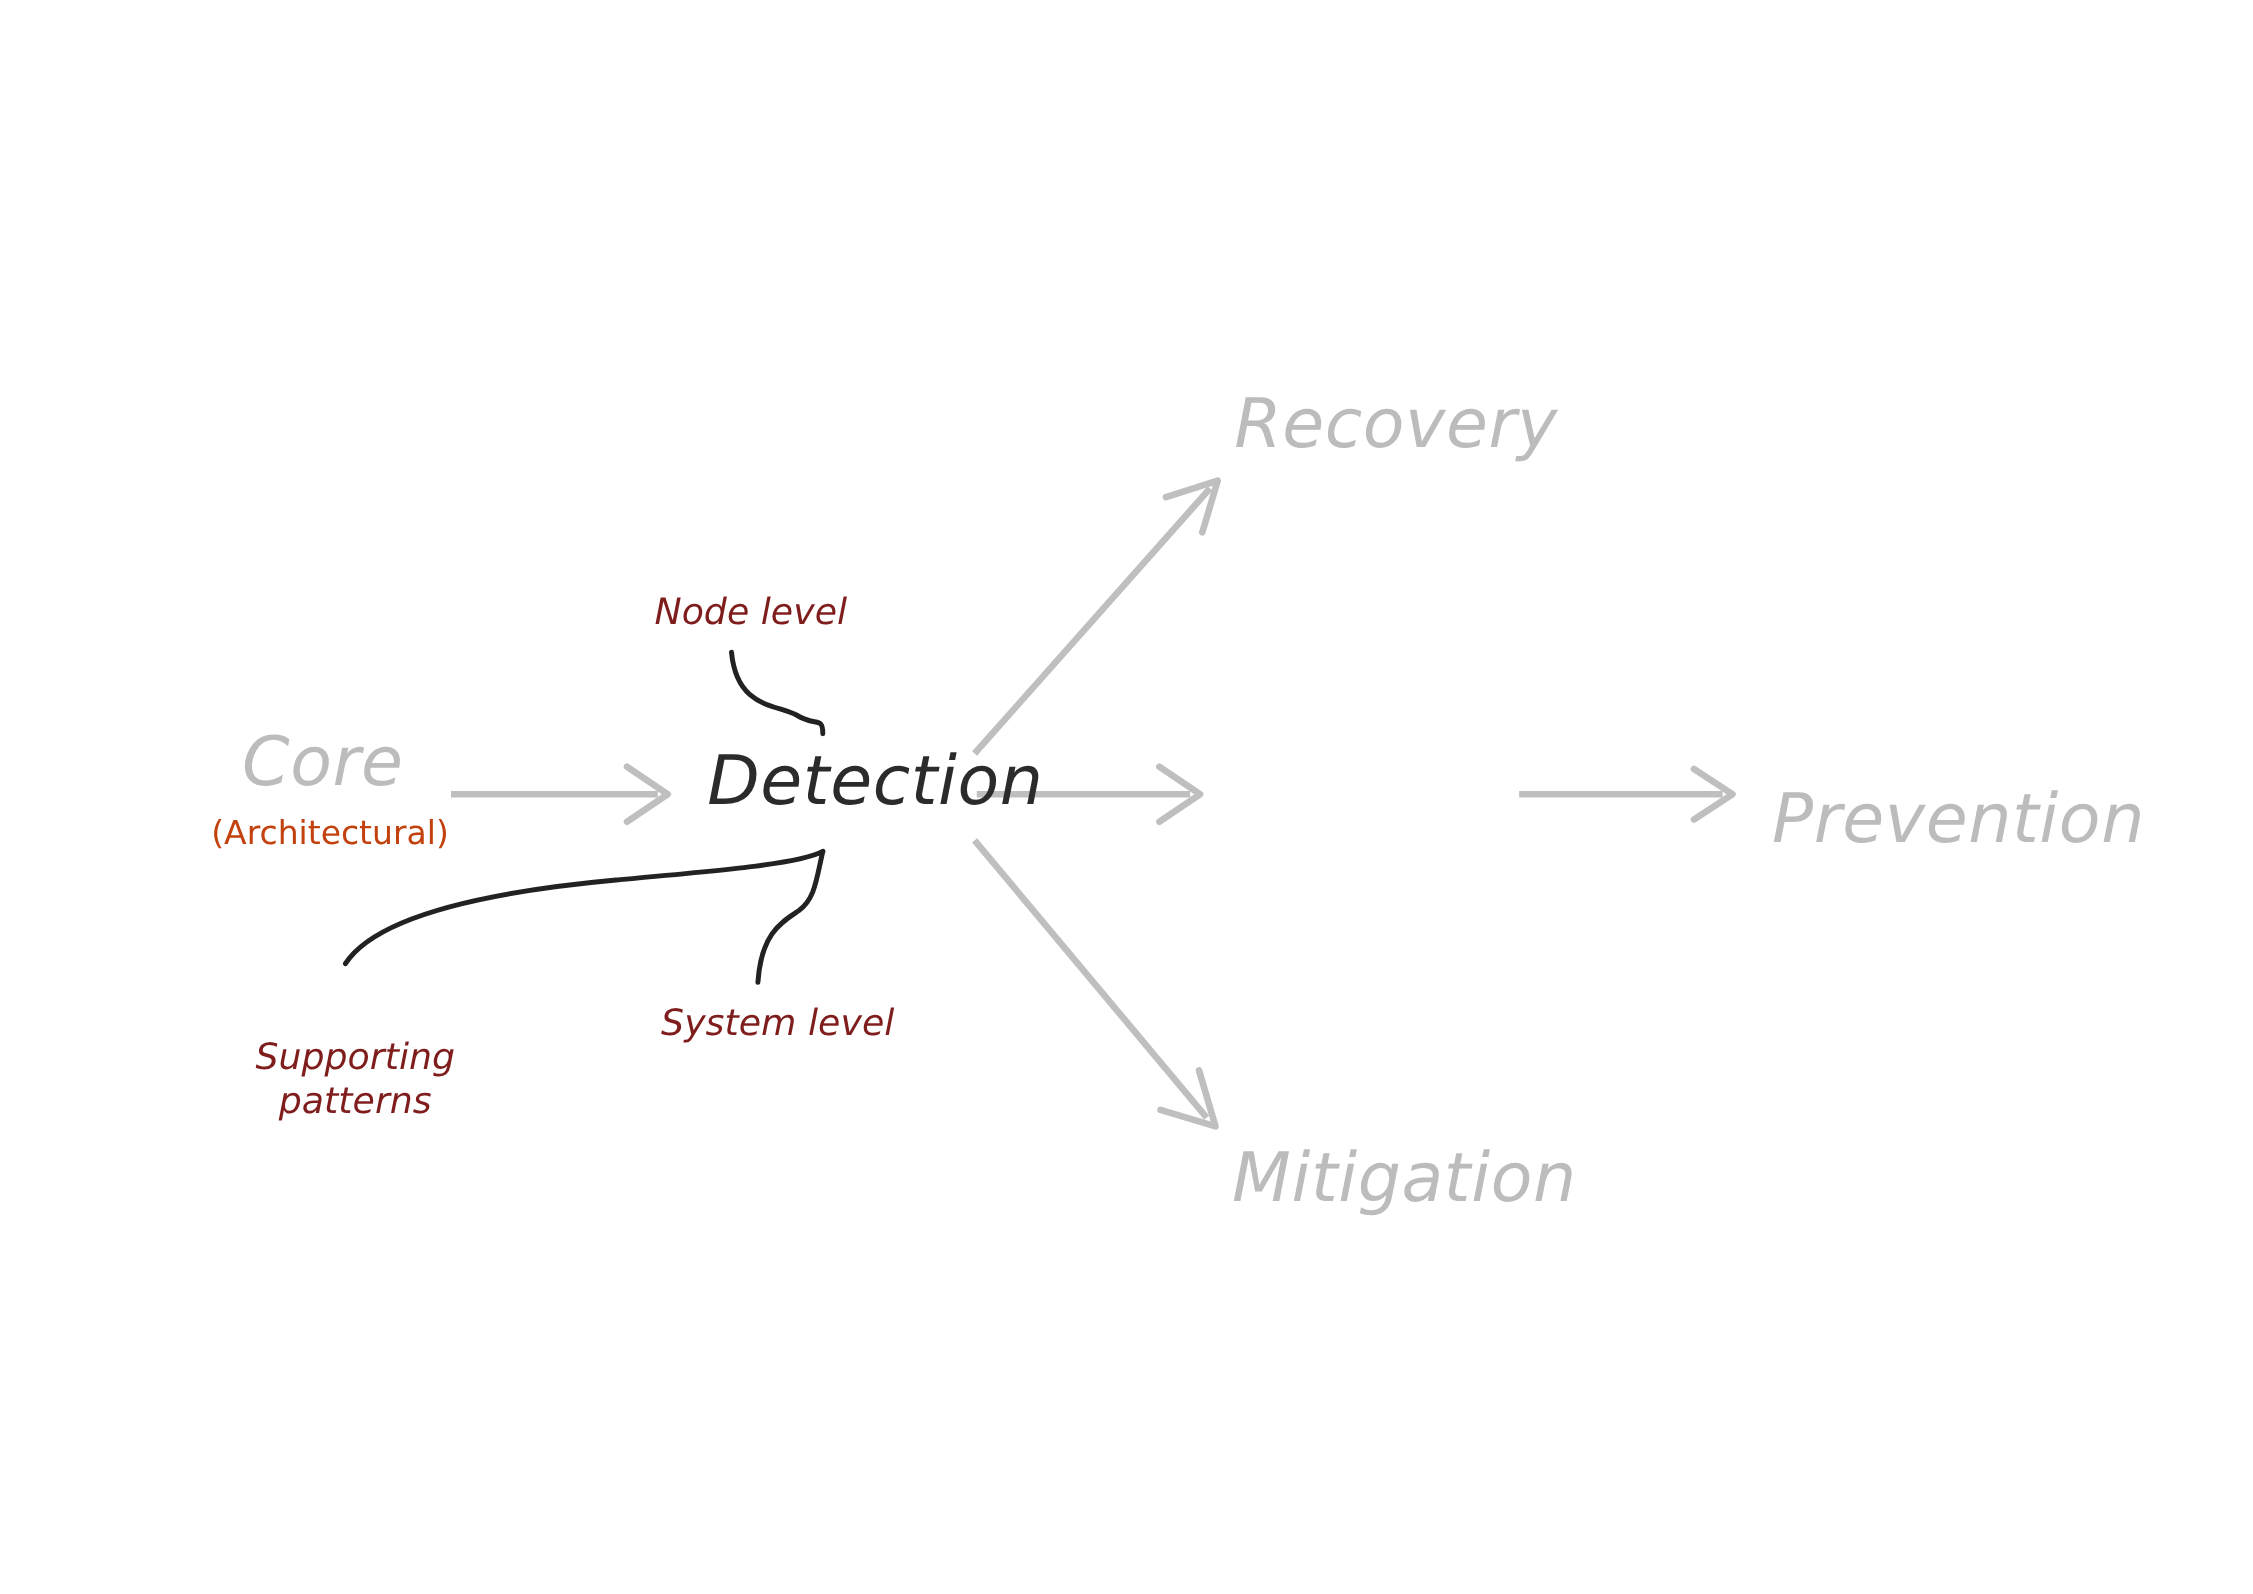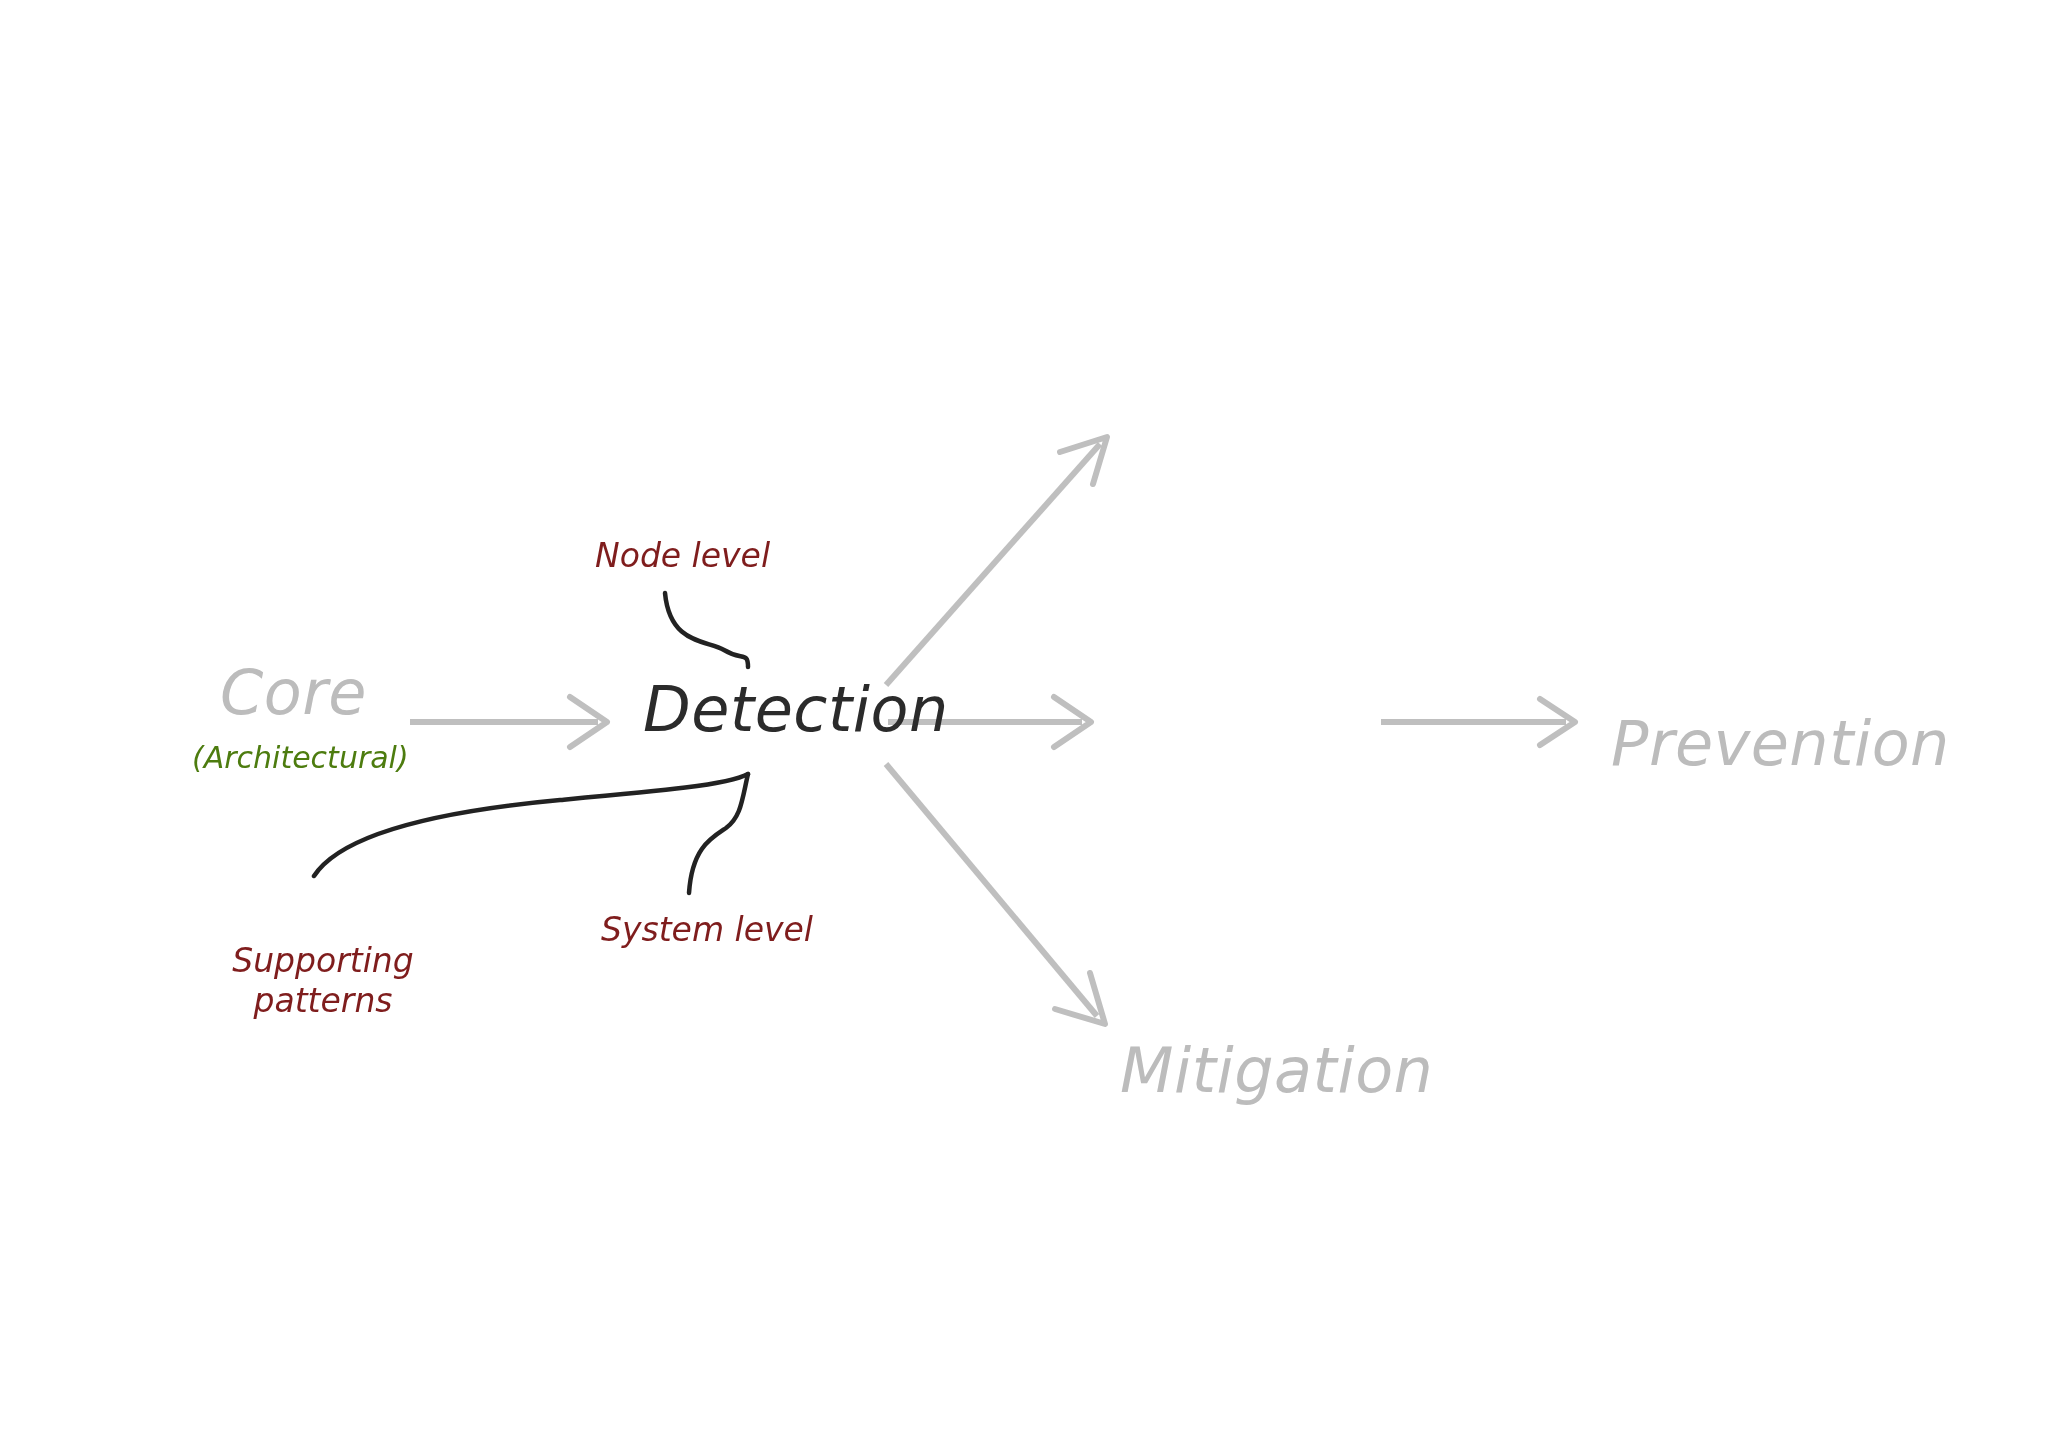--- a/index.html
+++ b/index.html
@@ -36,22 +36,21 @@
     color: #bcbcbc;
     letter-spacing: 0.5px;
   }
   .focus-label {
     font-size: 62px;
     color: #2b2b2b;
     letter-spacing: 0.5px;
   }
   .sub-label {
     font-size: 30px;
-    color: #4d7c0f;
-    font-style: italic;
+    color: #c2410c;
     font-family: "DejaVu Sans", sans-serif;
     text-align: right;
   }
   .annot-label {
     position: absolute;
     white-space: nowrap;
     font-family: "DejaVu Sans", sans-serif;
     font-style: italic;
     font-weight: 400;
     font-size: 33px;
@@ -112,20 +111,21 @@
 
     <path d="M 689,893 C 692,848 711,838 726,828 C 741,817 742,800 748,774" fill="none" stroke="#222222" stroke-width="4.5" stroke-linecap="round"></path>
   </svg>
 
   <div class="node-label stage-label" id="label-core">Core</div>
 
   <div class="sub-label" id="label-core-sub">(Architectural)</div>
 
   <div class="node-label focus-label" id="label-detection">Detection</div>
 
+  <div class="node-label stage-label" id="label-recovery">Recovery</div>
 
 
   <div class="node-label stage-label" id="label-prevention">Prevention</div>
 
   <div class="node-label stage-label" id="label-mitigation">Mitigation</div>
 
   <div class="annot-label" id="annot-node-level">Node level</div>
 
   <div class="annot-label" id="annot-system-level">System level</div>
 

